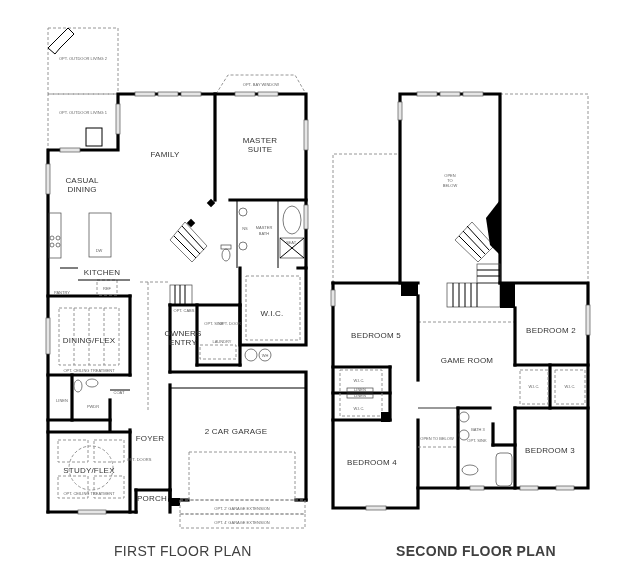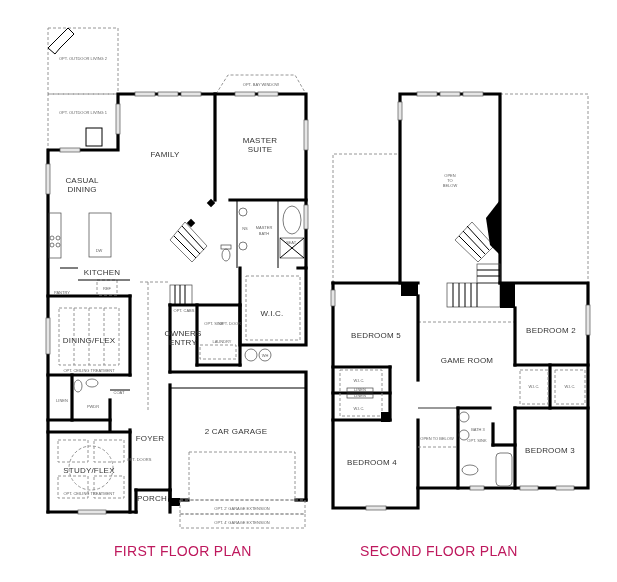--- a/index.html
+++ b/index.html
@@ -5,21 +5,21 @@
   html, body { margin:0; padding:0; background:#ffffff; }
   body { width:617px; height:582px; position:relative; overflow:hidden; font-family:"Liberation Sans", sans-serif; }
   svg { position:absolute; left:0; top:0; }
   .wall { stroke:#000; stroke-width:3.2; fill:none; stroke-linecap:square; }
   .thin { stroke:#000; stroke-width:1; fill:none; }
   .dash { stroke:#8a8a8a; stroke-width:0.9; fill:none; stroke-dasharray:3 2; }
   .win { fill:#e6e6e6; stroke:#555; stroke-width:0.7; }
   .solid { fill:#000; }
   .room { font-family:"Liberation Sans", sans-serif; font-size:8px; fill:#333; text-anchor:middle; letter-spacing:0.2px; }
   .tiny { font-family:"Liberation Sans", sans-serif; font-size:4px; fill:#666; text-anchor:middle; }
-  .caption { position:absolute; top:543px; font-family:"Liberation Sans", sans-serif; font-size:14px; color:#be185d; letter-spacing:0.3px; white-space:nowrap; }
+  .caption { position:absolute; top:543px; font-family:"Liberation Sans", sans-serif; font-size:14px; color:#404040; letter-spacing:0.3px; white-space:nowrap; }
   .fix { fill:none; stroke:#444; stroke-width:0.7; }
 </style>
 </head>
 <body>
 
 <svg width="617" height="582" viewBox="0 0 617 582">
 
   <g>
 
     <rect class="dash" x="48" y="28" width="70" height="66"></rect>
@@ -257,13 +257,13 @@
     <text class="tiny" x="437" y="440">OPEN TO BELOW</text>
     <text class="tiny" x="478" y="431">BATH 3</text>
     <text class="tiny" x="477" y="442">OPT. SINK</text>
     <text class="room" x="550" y="453">BEDROOM 3</text>
     <text class="tiny" x="534" y="388">W.I.C.</text>
     <text class="tiny" x="570" y="388">W.I.C.</text>
   </g>
 </svg>
 
 <div class="caption" style="left:114px;">FIRST FLOOR PLAN</div>
-<div class="caption" style="left:360px;">SECOND FLOOR PLAN</div>
+<div class="caption" style="left:396px;font-weight:bold;">SECOND FLOOR PLAN</div>
 
 </body></html>

